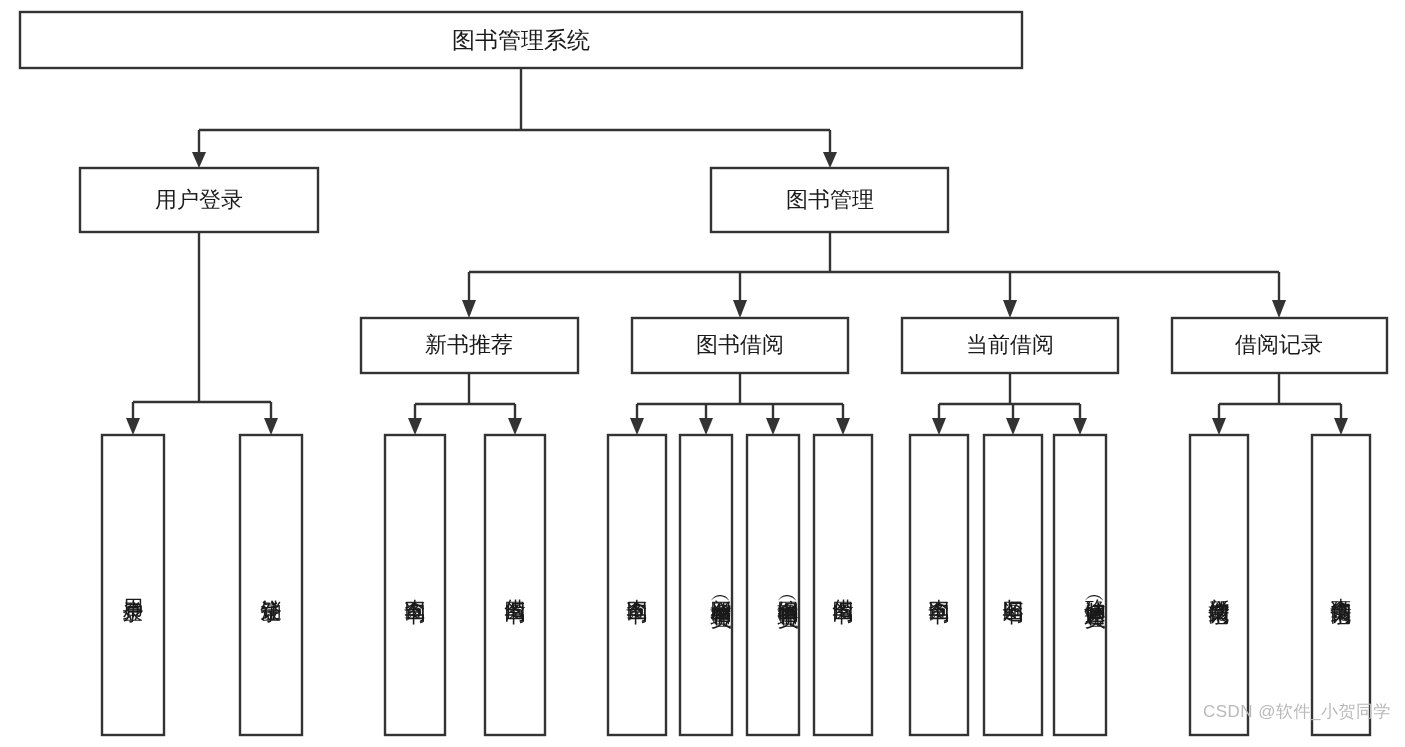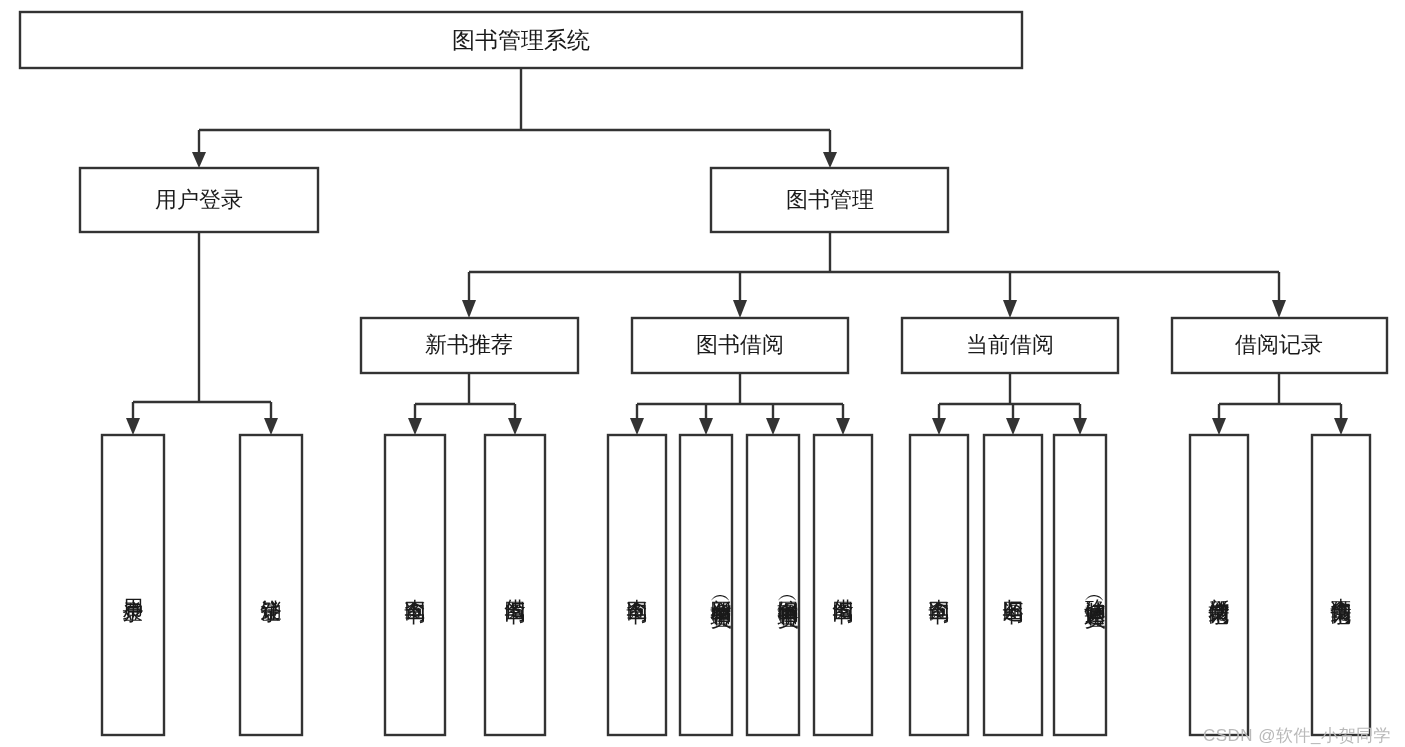--- a/index.html
+++ b/index.html
@@ -66,21 +66,21 @@
     justify-content: center;
     white-space: nowrap;
     pointer-events: none;
   }
   .leaf-label.center-v {
     align-items: center;
   }
   .watermark {
     position: absolute;
     right: 14px;
-    bottom: 0;
+    bottom: 24px;
     font-family: "Liberation Sans", "DejaVu Sans", sans-serif;
     font-size: 17px;
     color: #b9b9b9;
     letter-spacing: 0.5px;
     white-space: nowrap;
     pointer-events: none;
   }
 </style>
 </head>
 <body>

